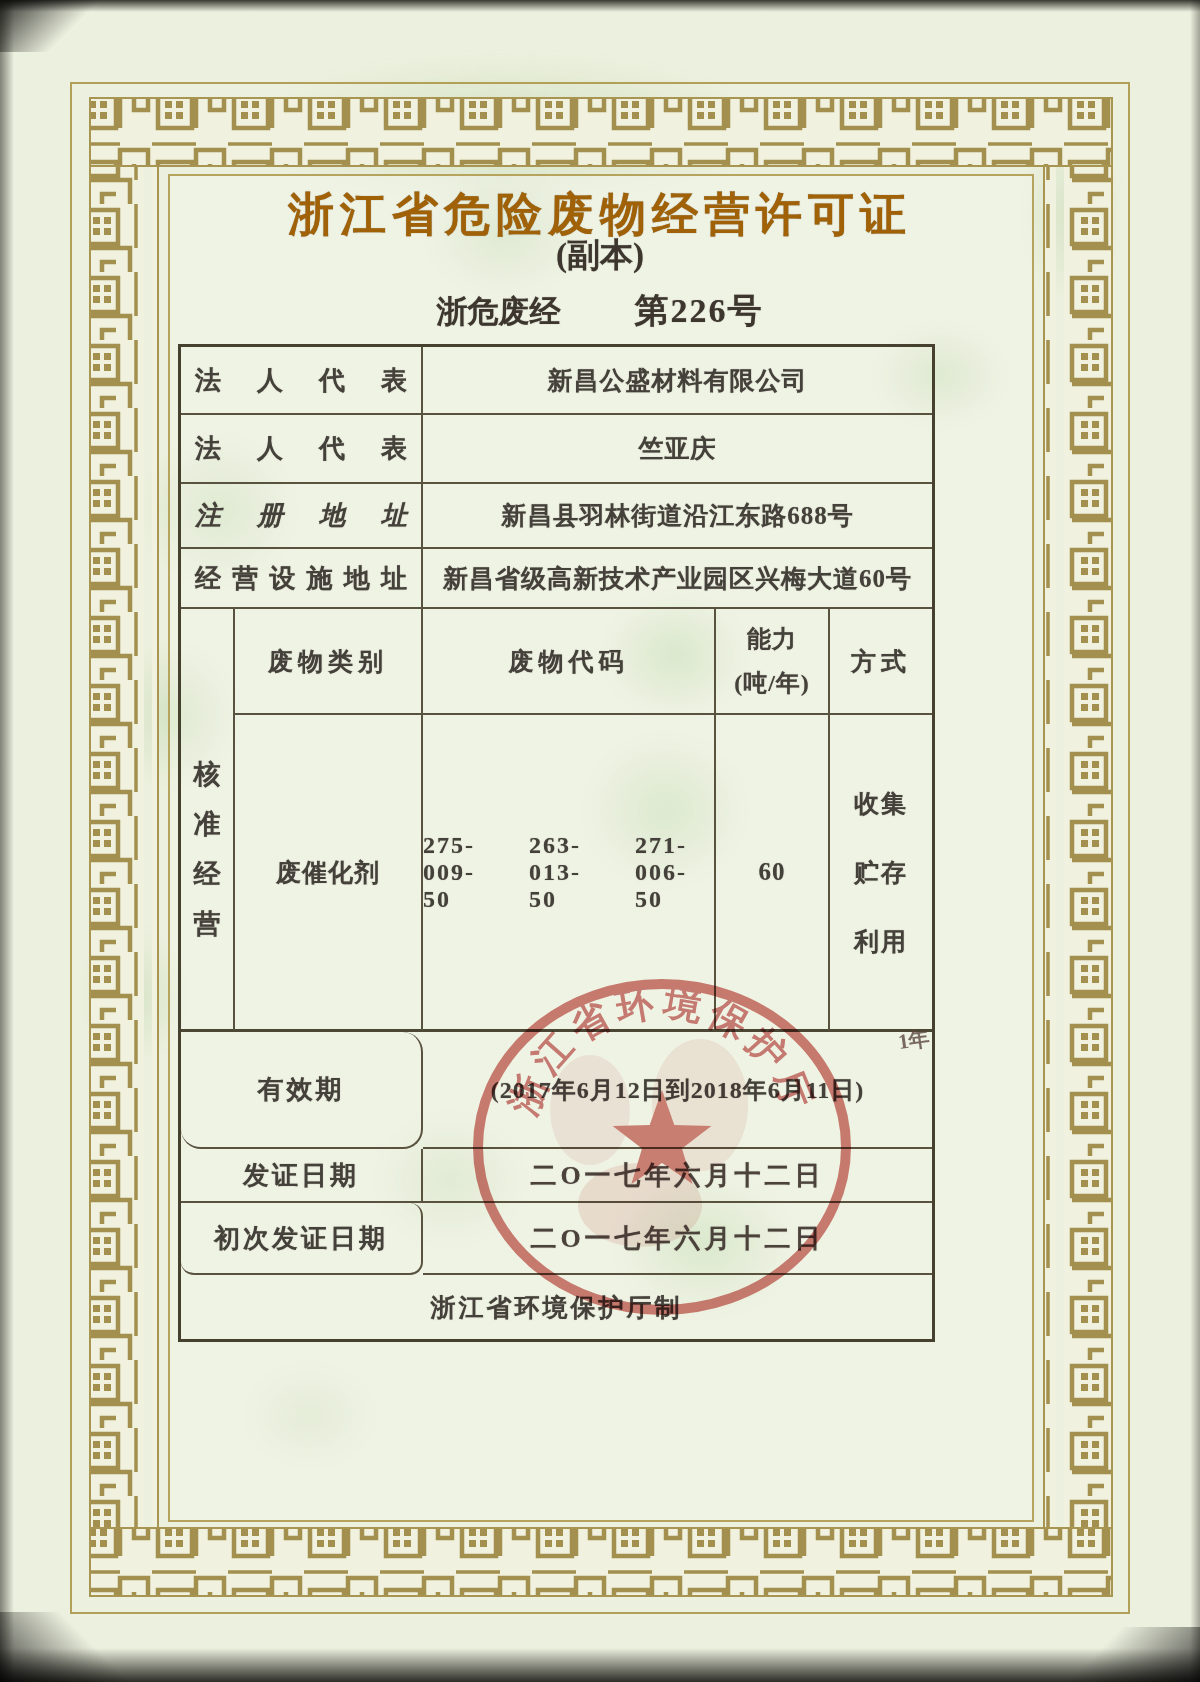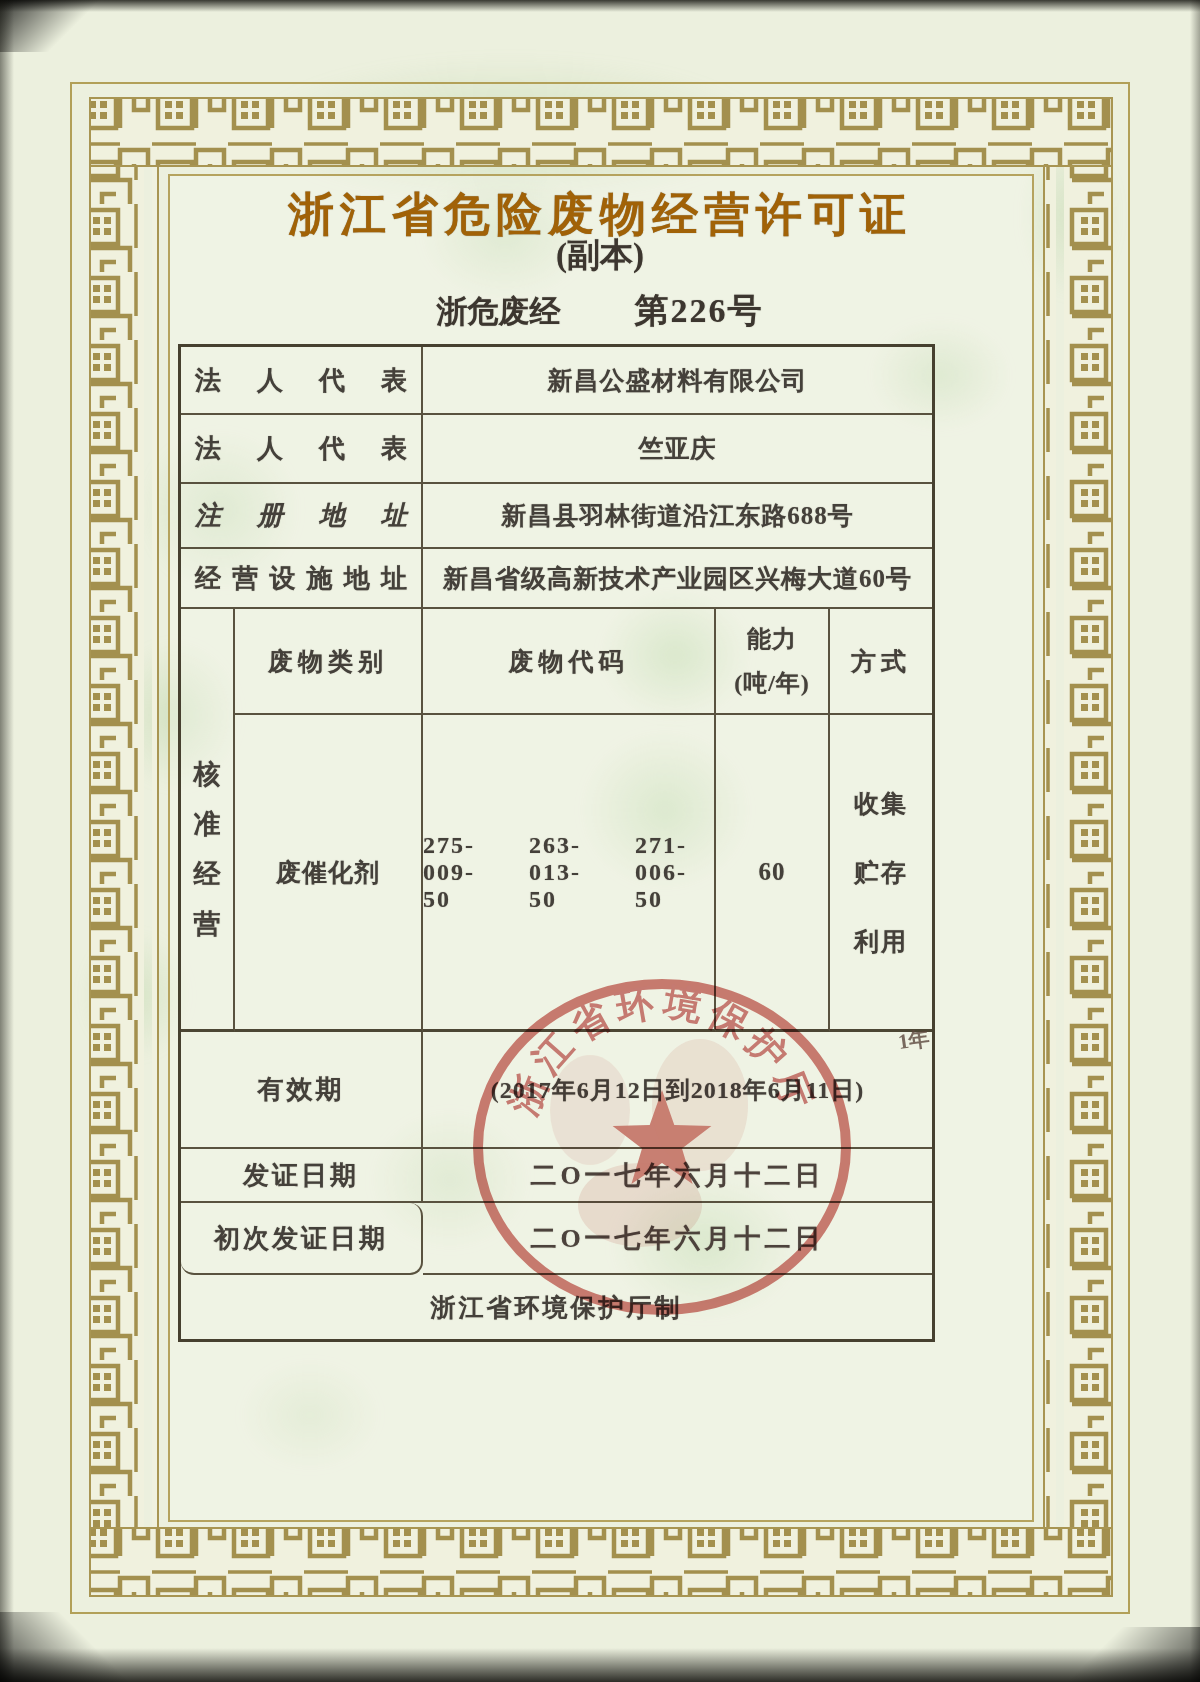--- a/index.html
+++ b/index.html
@@ -164,21 +164,21 @@
     </div>
     <div class="cell br bb3 val" style="grid-column:4;grid-row:6;">60</div>
     <div class="cell bb3" style="grid-column:5;grid-row:6;">
       <div class="methods">
         <span>收集</span>
         <span>贮存</span>
         <span>利用</span>
       </div>
     </div>
 
-    <div class="cell br bb" style="grid-column:1/3;grid-row:7;">
+    <div class="cell br bb" style="grid-column:1/3;grid-row:7;border-radius:20px;">
         <span class="clabel">有效期</span>
       </div>
     <div class="cell bb daterange" style="grid-column:3/6;grid-row:7;">(2017年6月12日到2018年6月11日)</div>
 
     <div class="cell br bb" style="grid-column:1/3;grid-row:8;">
         <span class="clabel">发证日期</span>
       </div>
     <div class="cell bb datecn" style="grid-column:3/6;grid-row:8;">二O一七年六月十二日</div>
 
     <div class="cell br bb" style="grid-column:1/3;grid-row:9;border-radius:13px;">

